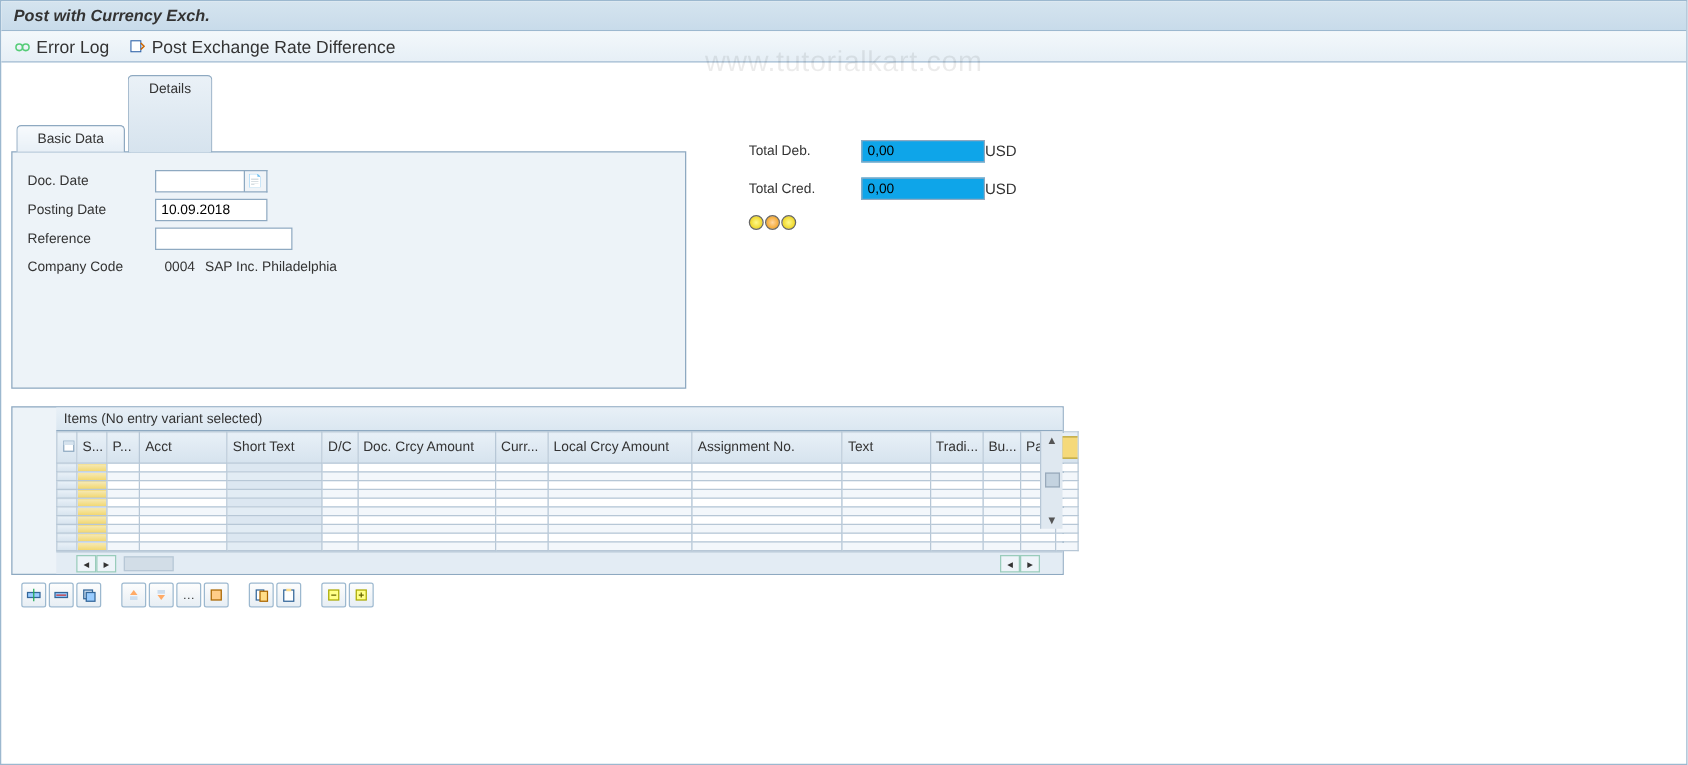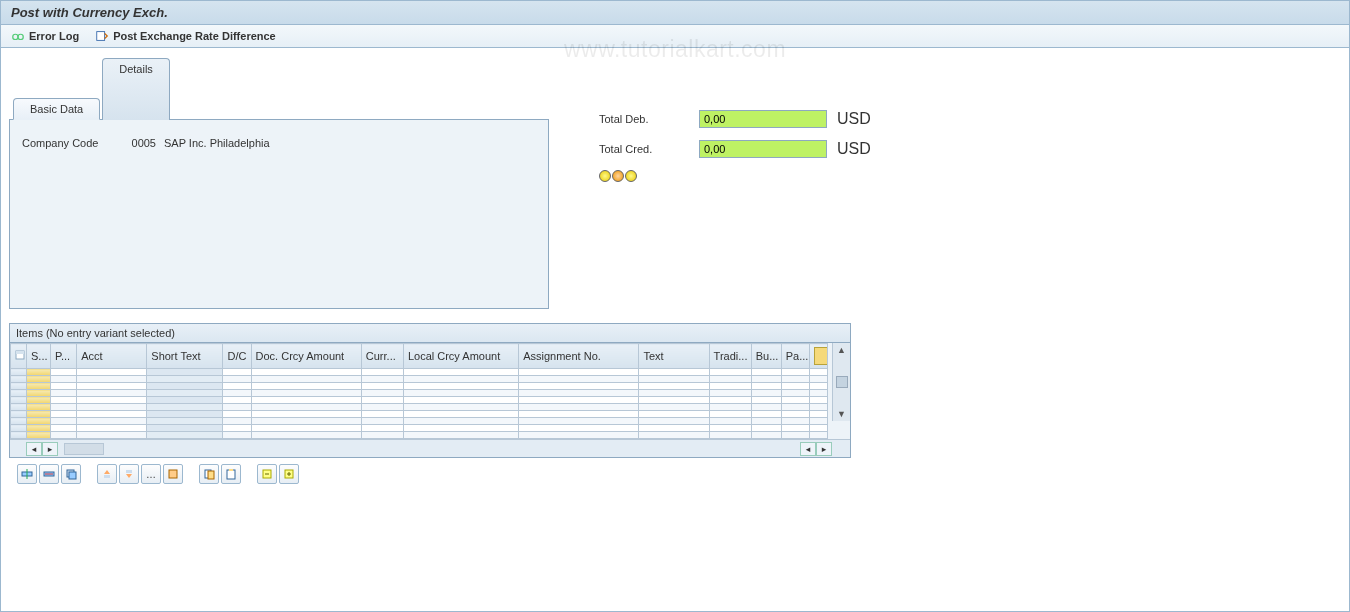--- a/index.html
+++ b/index.html
@@ -22,22 +22,21 @@
       font-size: 13px;
       color: #333;
     }
     .toolbar {
       background: linear-gradient(#f3f8fb, #e6eff6);
       border-bottom: 1px solid #9cb8cf;
       padding: 4px 10px;
       display: flex;
       align-items: center;
       gap: 16px;
-      font-size: 11px;
-      font-weight: bold;
+      font-size: 14px;
     }
     .tbtn { display: inline-flex; align-items: center; gap: 4px; cursor: pointer; }
     .tbtn .ico { width: 14px; height: 14px; }
     .watermark-overlay {
       position: absolute;
       top: 35px; left: 0; width: 100%; height: 30px;
       pointer-events: none;
       font-size: 23px;
       color: rgba(0,0,0,0.08);
       white-space: nowrap;
@@ -99,36 +98,36 @@
       background: #f0f4f8; display:flex; align-items:center; justify-content:center; cursor:pointer;
       font-size: 10px;
     }
     .dropdown-ico {
       width: 18px; height: 18px; border: 1px solid #8ea9c1;
       background: #fff; display:flex; align-items:center; justify-content:center; cursor:pointer;
       font-size: 8px;
     }
     .static-val { font-size: 11px; color: #333; }
     .right-field {
-      display:flex; align-items:center; gap:10px; margin-bottom: 12px;
+      display:flex; align-items:center; margin-bottom: 12px;
     }
     .right-field label { width: 90px; font-size: 11px; }
-    .right-field input { width: 128px; height:18px; border:1px solid #8ea9c1; background:#bef264; padding:1px 4px; text-align:left; font-size:11px; }
-    .right-field .unit { font-size: 16px; }
+    .right-field input { width: 99px; height:18px; border:1px solid #8ea9c1; background:#0ea5e9; padding:1px 4px; text-align:left; font-size:11px; }
+    .right-field .unit { font-size: 12px; }
     .traffic {
       display:flex; align-items:center; gap:1px; margin-top: 10px;
     }
     .traffic .light {
       width:12px; height:12px; border:1px solid #666; border-radius:50%;
     }
     .light.y { background: radial-gradient(#fff98a,#e8c800); }
     .light.o { background: radial-gradient(#ffd6a0,#ef9400); }
 
     
-    .items-section { margin-top: 14px; width: 842px; border:1px solid #8ea9c1; background:#edf3f8; }
+    .items-section { margin-top: 14px; width: 842px; border:1px solid #8ea9c1; background:#edf3f8;padding-left:35px; }
     .items-header { background: linear-gradient(#e8f0f7,#dbe7f1); border-bottom:1px solid #8ea9c1; padding:3px 6px; font-size:11px; }
     .grid-wrap { position:relative; }
     .grid {
       border-collapse: collapse;
       width: 818px;
       table-layout: fixed;
     }
     .grid th, .grid td {
       border: 1px solid #b7c7d6;
       font-size: 11px;
@@ -219,22 +218,37 @@
 
 <div class="content">
   <div class="layout-row">
     <div class="col-left">
       <div class="tabs">
         <div class="tab active">Basic Data</div>
         <div class="tab">Details</div>
       </div>
       <div class="tab-panel">
         <div class="form-row">
+          <label>Doc. Date</label>
+          <div class="doc-date-wrap">
+            <input type="text" value="" style="">
+            <div class="cal-ico">📄</div>
+          </div>
+        </div>
+        <div class="form-row">
+          <label>Posting Date</label>
+          <input type="text" style="width: 90px;" value="10.09.2018">
+        </div>
+        <div class="form-row">
+          <label>Reference</label>
+          <input type="text" style="width: 110px;" value="">
+        </div>
+        <div class="form-row">
           <label>Company Code</label>
-          <span class="static-val" style="width:40px; display:inline-block; text-align:right; padding-right:8px;">0005</span>
+          <span class="static-val" style="width:40px; display:inline-block; text-align:right; padding-right:8px;">0004</span>
           <span class="static-val">SAP Inc. Philadelphia</span>
         </div>
       </div>
     </div>
 
     <div class="col-right">
       <div class="right-field">
         <label>Total Deb.</label>
         <input type="text" readonly="" value="0,00" style="">
         <span class="unit">USD</span>

